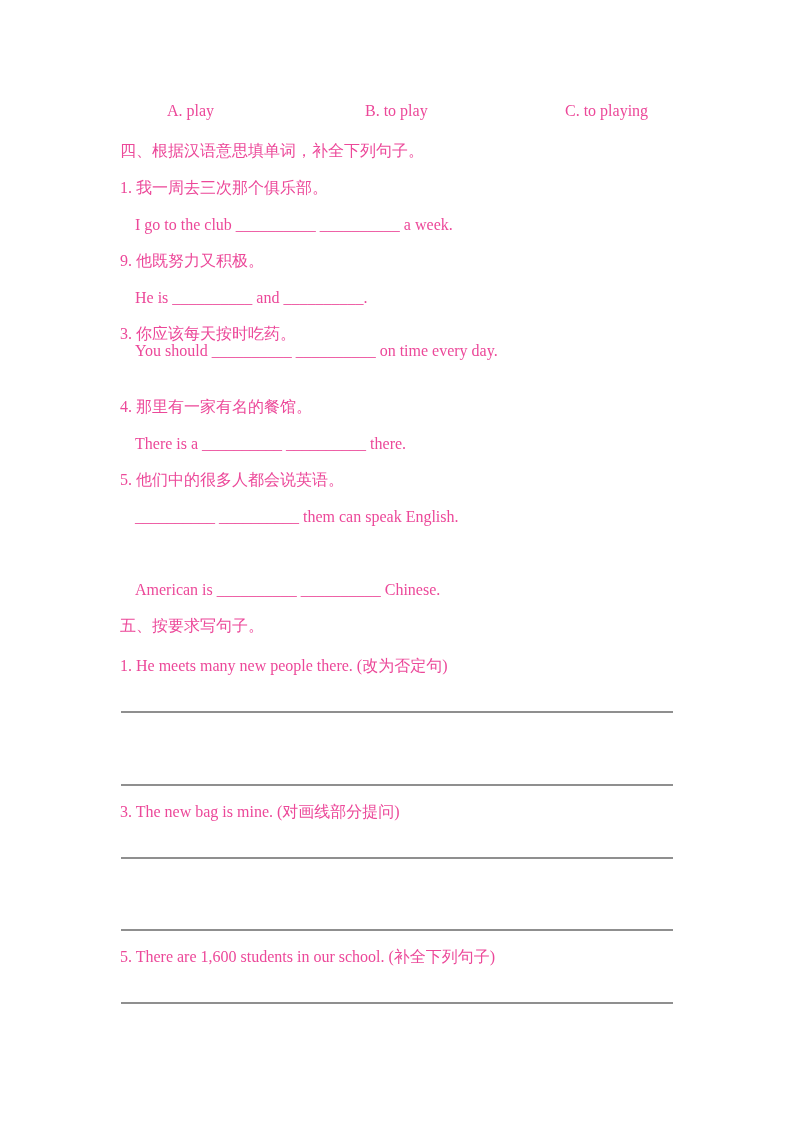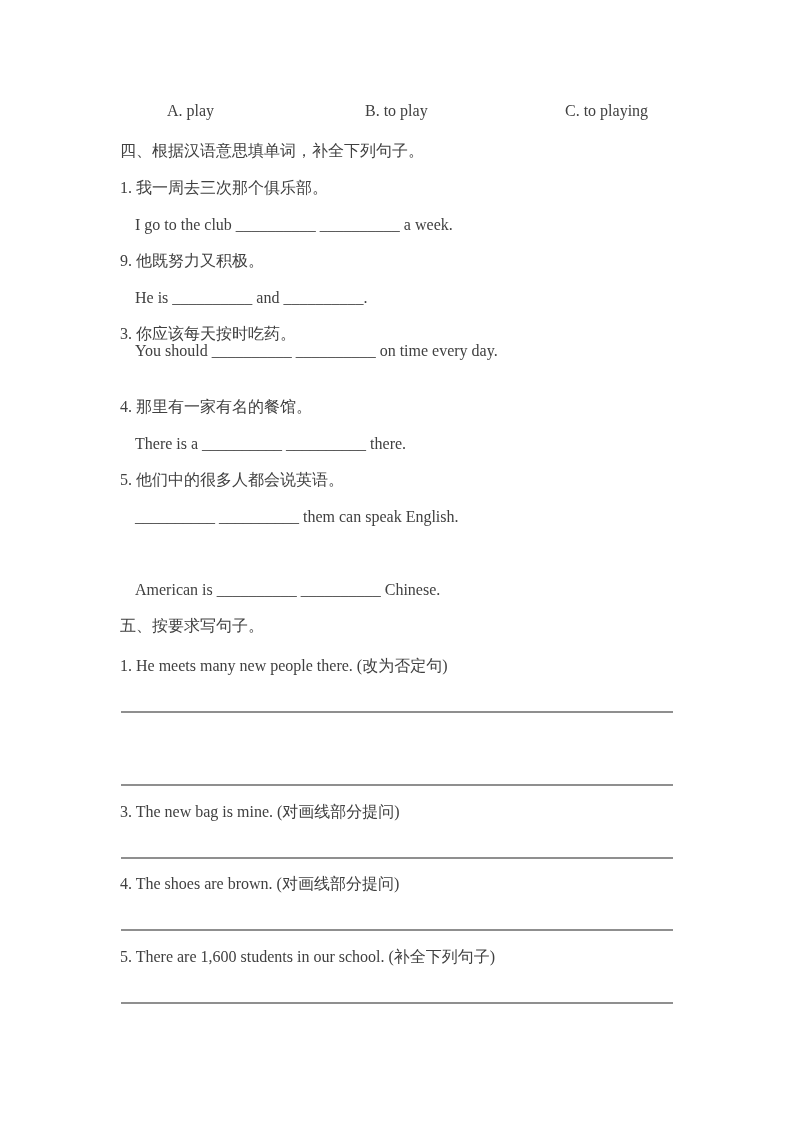--- a/index.html
+++ b/index.html
@@ -7,21 +7,21 @@
     padding: 0;
     background: #ffffff;
   }
   .page {
     position: relative;
     width: 793px;
     height: 1122px;
     background: #ffffff;
     font-family: "Liberation Serif", "DejaVu Serif", serif;
     font-size: 16px;
-    color: #404040;
+    color: #ec4899;
     overflow: hidden;
   }
   .row {
     position: absolute;
     left: 120px;
     height: 22px;
     line-height: 22px;
     white-space: nowrap;
   }
   .row.en-indent {
@@ -78,19 +78,18 @@
   <div class="row" style="top:615px">五、按要求写句子。</div>
 
   <div class="row" style="top:655px"><span>1. He meets many new people there. (改为否定句)</span><span class="u"></span><span></span></div>
   <div class="answer-line" style="top:711px"></div>
 
   <div class="answer-line" style="top:784px"></div>
 
   <div class="row" style="top:801px"><span>3. The new bag is </span><span class="u">mine</span><span>. (对画线部分提问)</span></div>
   <div class="answer-line" style="top:857px"></div>
 
-  <div class="row" style="top:873px"><span>4. The shoes are </span><span class="u">brown</span><span>. (对画线部分提问)</span></div>
   <div class="answer-line" style="top:929px"></div>
 
   <div class="row" style="top:946px"><span>5. There are </span><span class="u">1,600</span><span> students in our school. (补全下列句子)</span></div>
   <div class="answer-line" style="top:1002px"></div>
 
 </div>
 
 </body></html>

